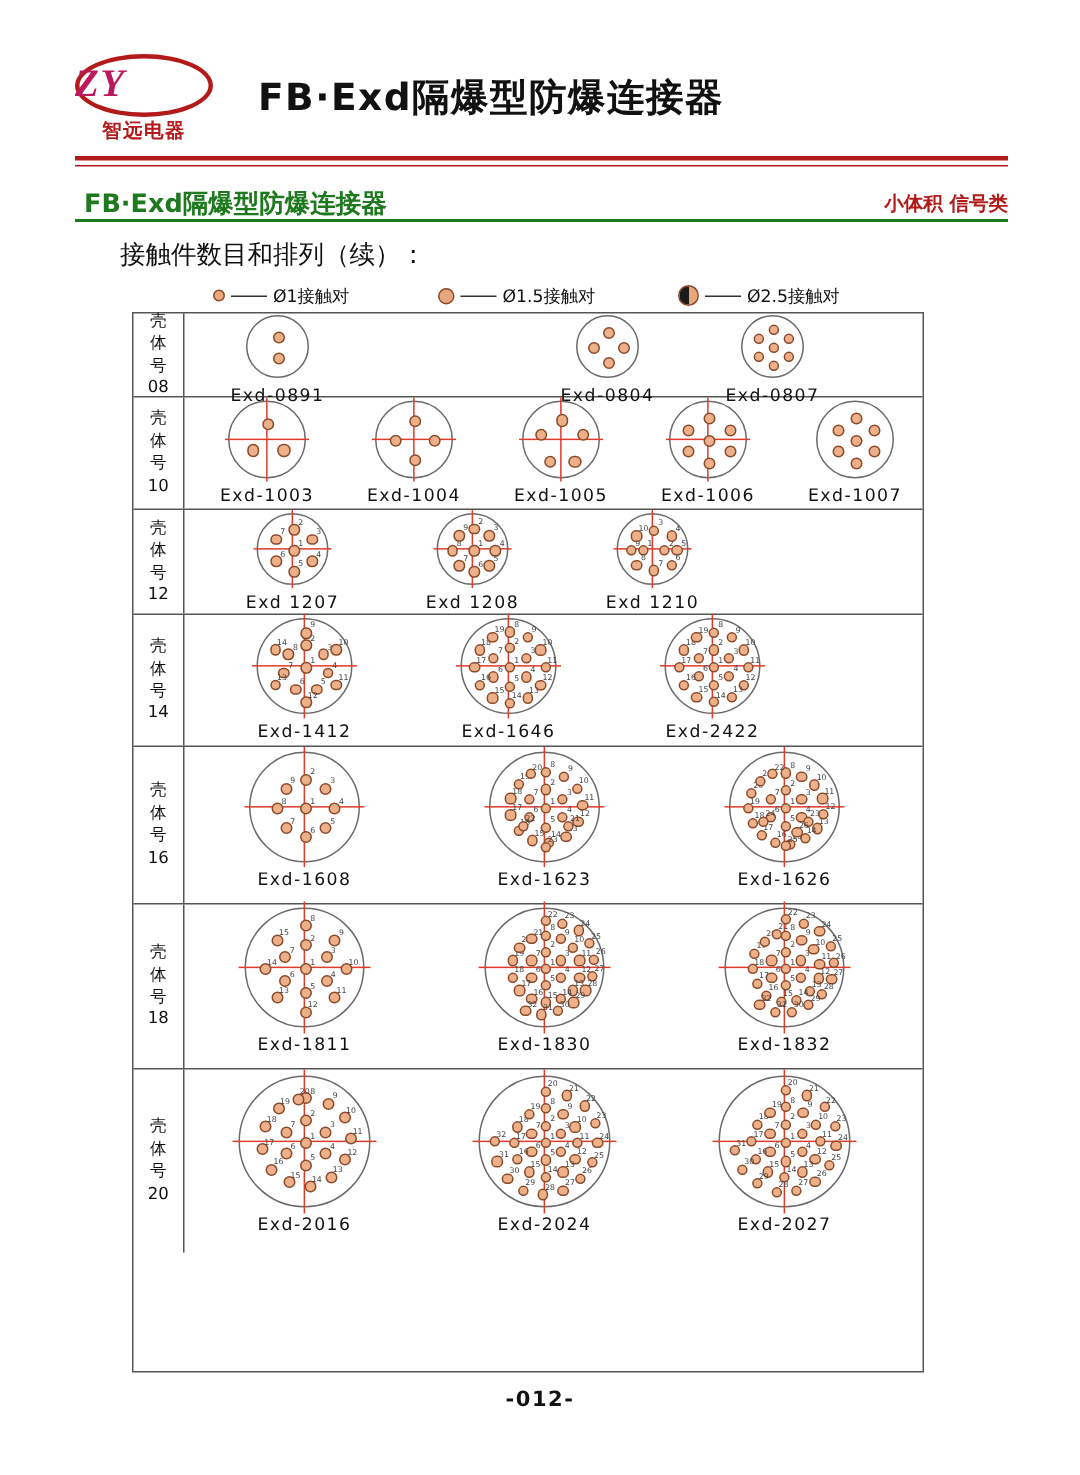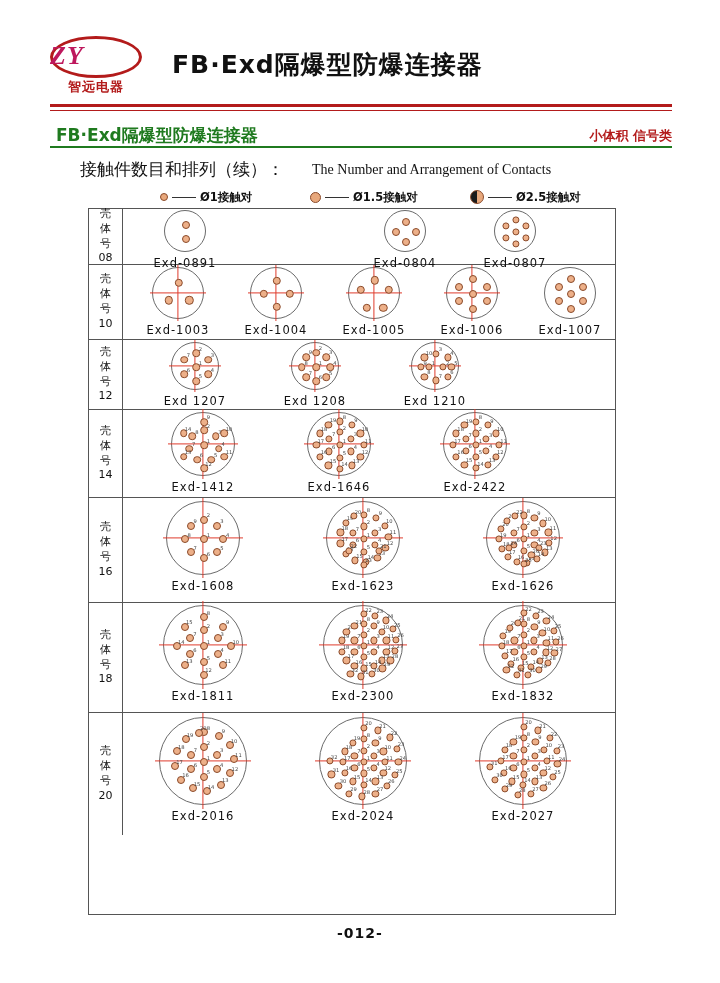--- a/index.html
+++ b/index.html
@@ -72,21 +72,21 @@
     font-family:"DejaVu Sans", sans-serif;
   }
   .section-title-en{
     position:absolute;left:312px;top:162px;
     font-size:14px;color:#111;
     font-family:"Liberation Serif", serif;
   }
 
   
   .legend{
-    position:absolute;left:150px;top:188px;width:480px;height:20px;font-weight:bold;
+    position:absolute;left:132px;top:188px;width:480px;height:20px;
   }
   .legend-item{
     position:absolute;top:0;height:18px;display:flex;align-items:center;
     font-size:11.5px;font-family:"DejaVu Sans", sans-serif;color:#111;
   }
   .legend-item .dash{
     display:inline-block;width:24px;height:1px;background:#333;margin:0 4px;
   }
   .lg-dot{
     display:inline-block;border-radius:50%;
@@ -167,21 +167,20 @@
     <div class="header-title">FB·Exd隔爆型防爆连接器</div>
     <div class="rule-thick"></div>
     <div class="rule-thin"></div>
   </div>
 
   <div class="sub-title">FB·Exd隔爆型防爆连接器</div>
   <div class="sub-right">小体积  信号类</div>
   <div class="rule-green"></div>
 
   <div class="section-title">接触件数目和排列（续）：</div>
-  <div class="section-title-en">The Number and Arrangement of Contacts</div>
 
   <div class="legend">
       <div class="legend-item" style="left: 10px;">
         <span class="lg-dot lg1"></span>
         <span class="dash"></span>
         <span>Ø1接触对</span>
       </div>
       <div class="legend-item" style="left: 160px;">
         <span class="lg-dot lg2"></span>
         <span class="dash"></span>
@@ -774,21 +773,21 @@
               <div class="pnum" style="left: 70.9px; top: 49.9px;">28</div>
               <div class="pin" style="width: 5.2px; height: 5.2px; left: 58.4px; top: 62.4px;"></div>
               <div class="pnum" style="left: 62.9px; top: 57.9px;">29</div>
               <div class="pin" style="width: 5.2px; height: 5.2px; left: 48px; top: 68px;"></div>
               <div class="pnum" style="left: 52.5px; top: 63.5px;">30</div>
               <div class="pin" style="width: 5.2px; height: 5.2px; left: 36.8px; top: 70.4px;"></div>
               <div class="pnum" style="left: 41.3px; top: 65.9px;">31</div>
               <div class="pin" style="width: 5.2px; height: 5.2px; left: 26.4px; top: 68px;"></div>
               <div class="pnum" style="left: 30.9px; top: 63.5px;">32</div>
             </div>
-            <div class="label">Exd-2300</div>
+            <div class="label">Exd-1830</div>
           </div>
           <div class="conn" style="left: 345px; top: 2px; width: 110px;">
             <div class="circle" style="width: 80px; height: 80px;">
               <div class="cross-h"></div>
               <div class="cross-v"></div>
               <div class="pin" style="width: 5.2px; height: 5.2px; left: 40px; top: 40px;"></div>
               <div class="pnum" style="left: 44.5px; top: 35.5px;">1</div>
               <div class="pin" style="width: 5.2px; height: 5.2px; left: 40px; top: 28.8px;"></div>
               <div class="pnum" style="left: 44.5px; top: 24.3px;">2</div>
               <div class="pin" style="width: 5.2px; height: 5.2px; left: 49.6px; top: 34.4px;"></div>

